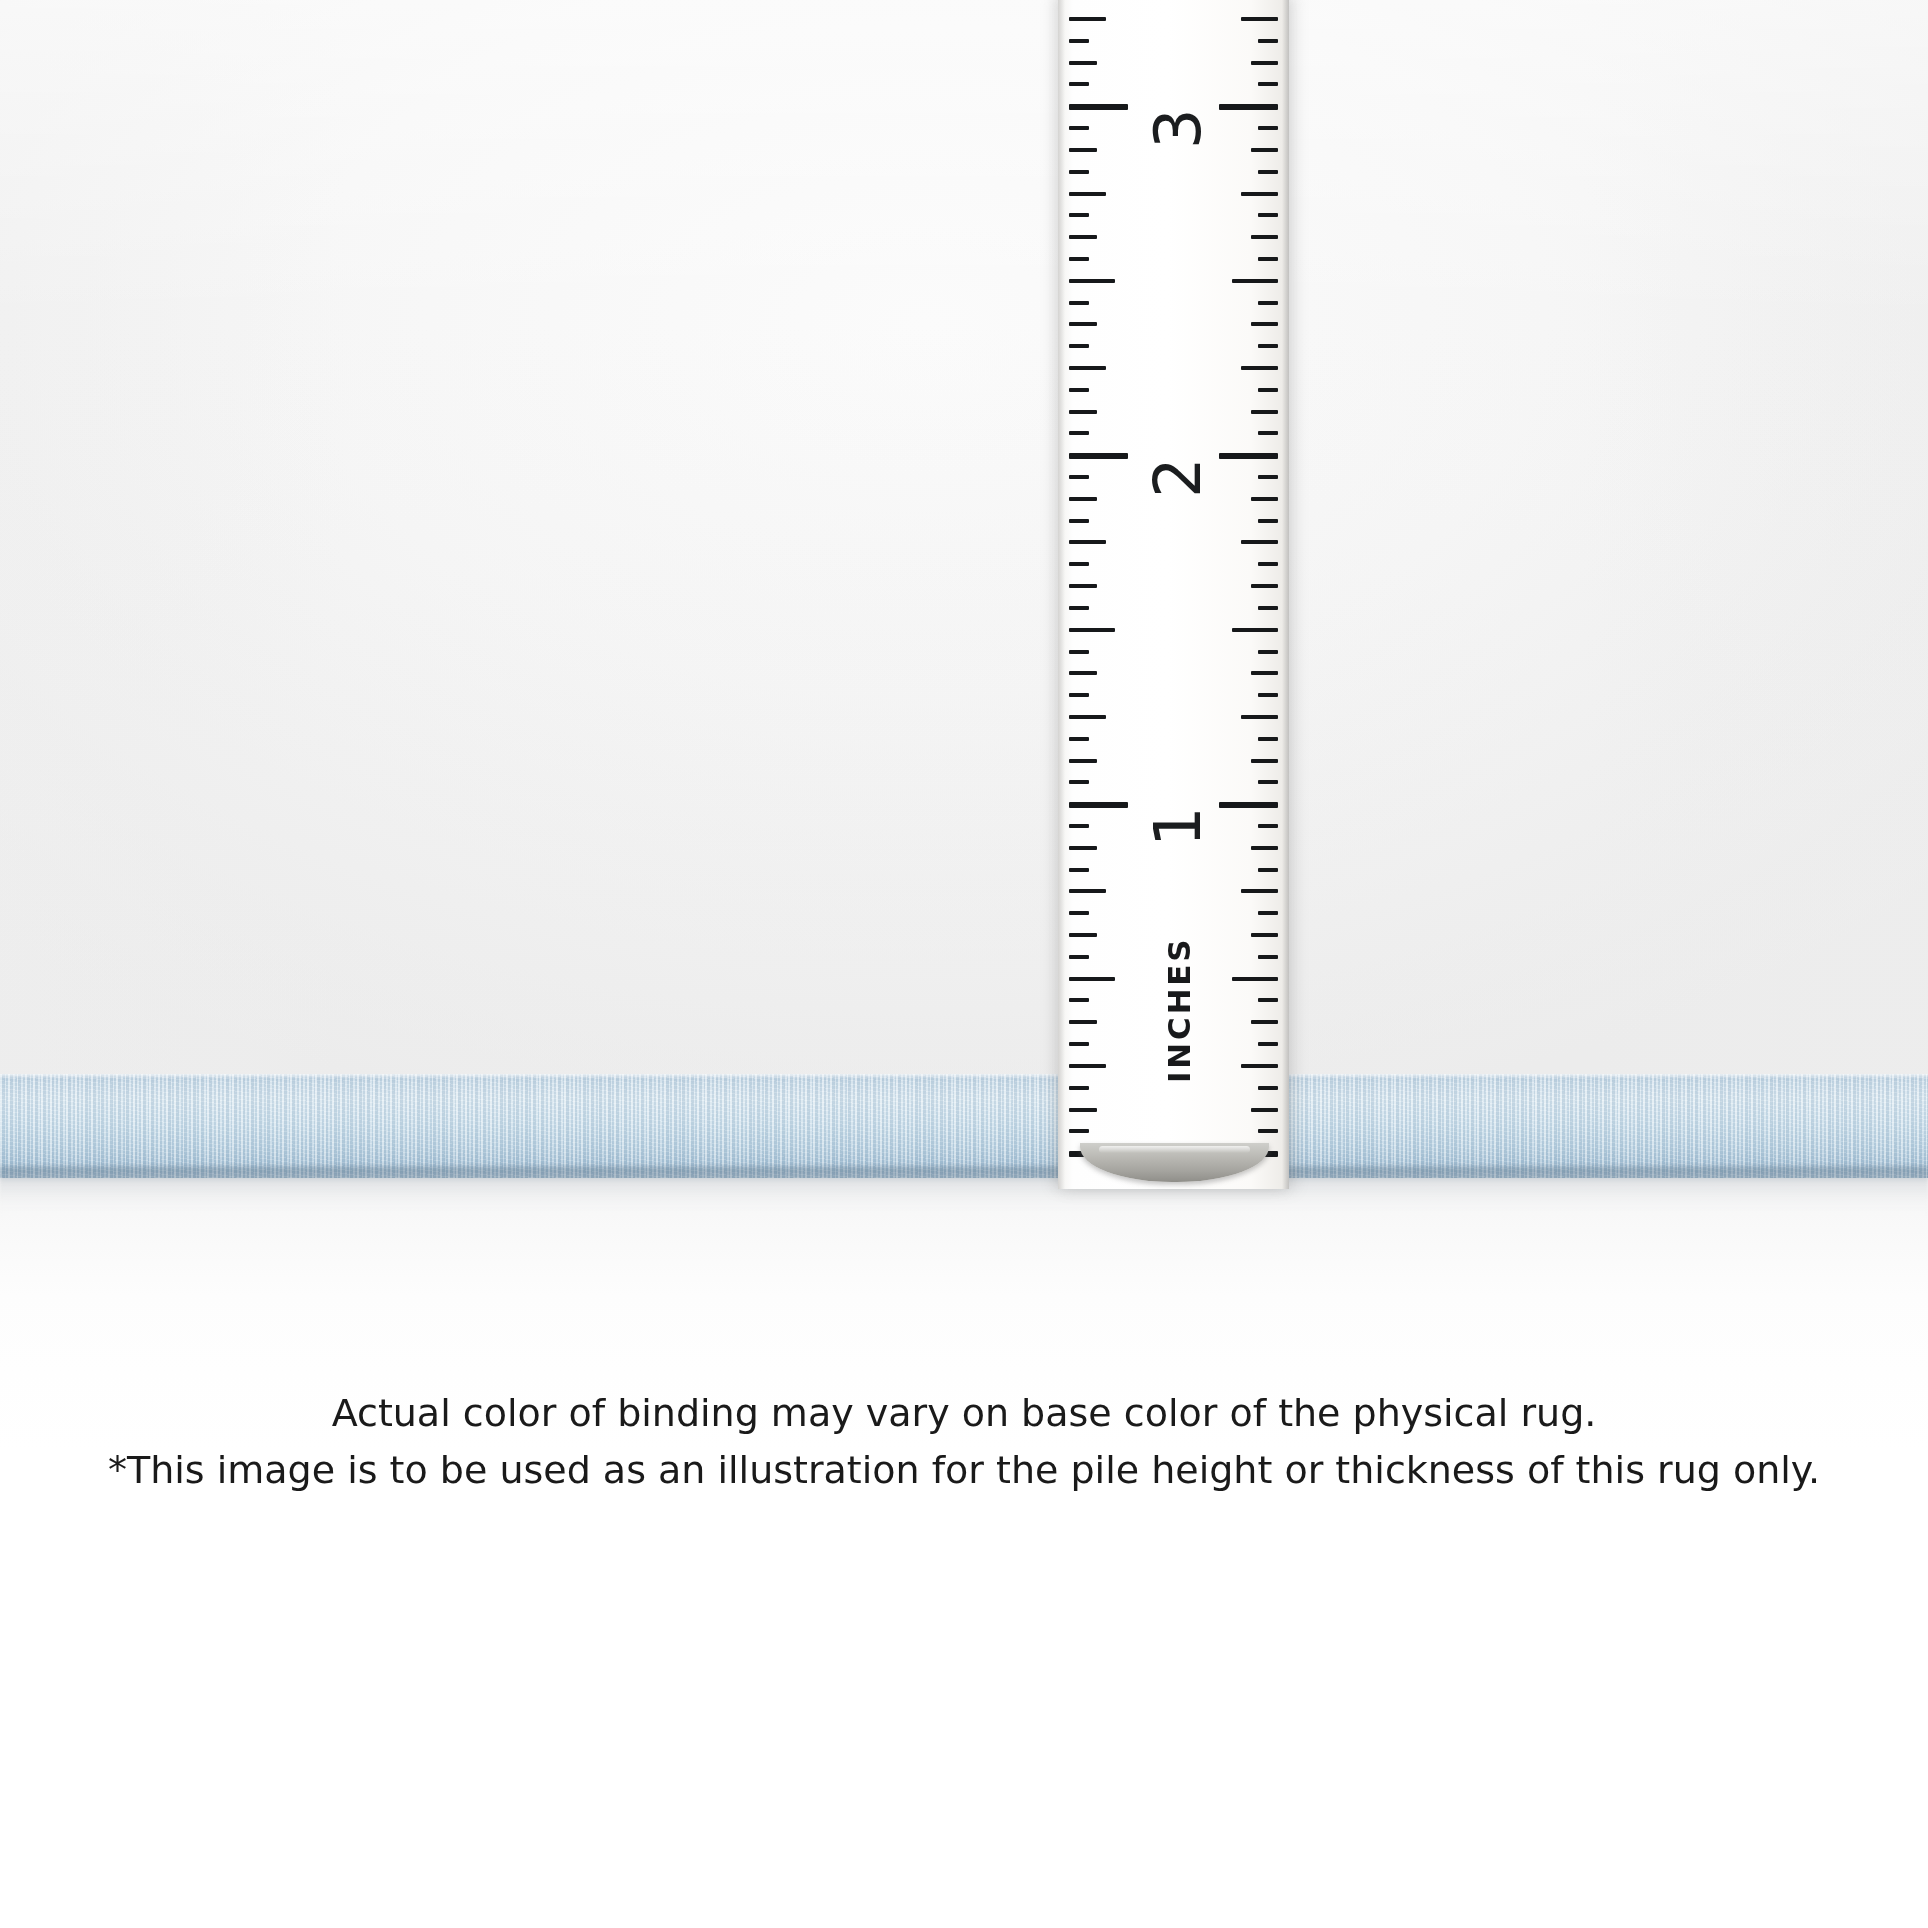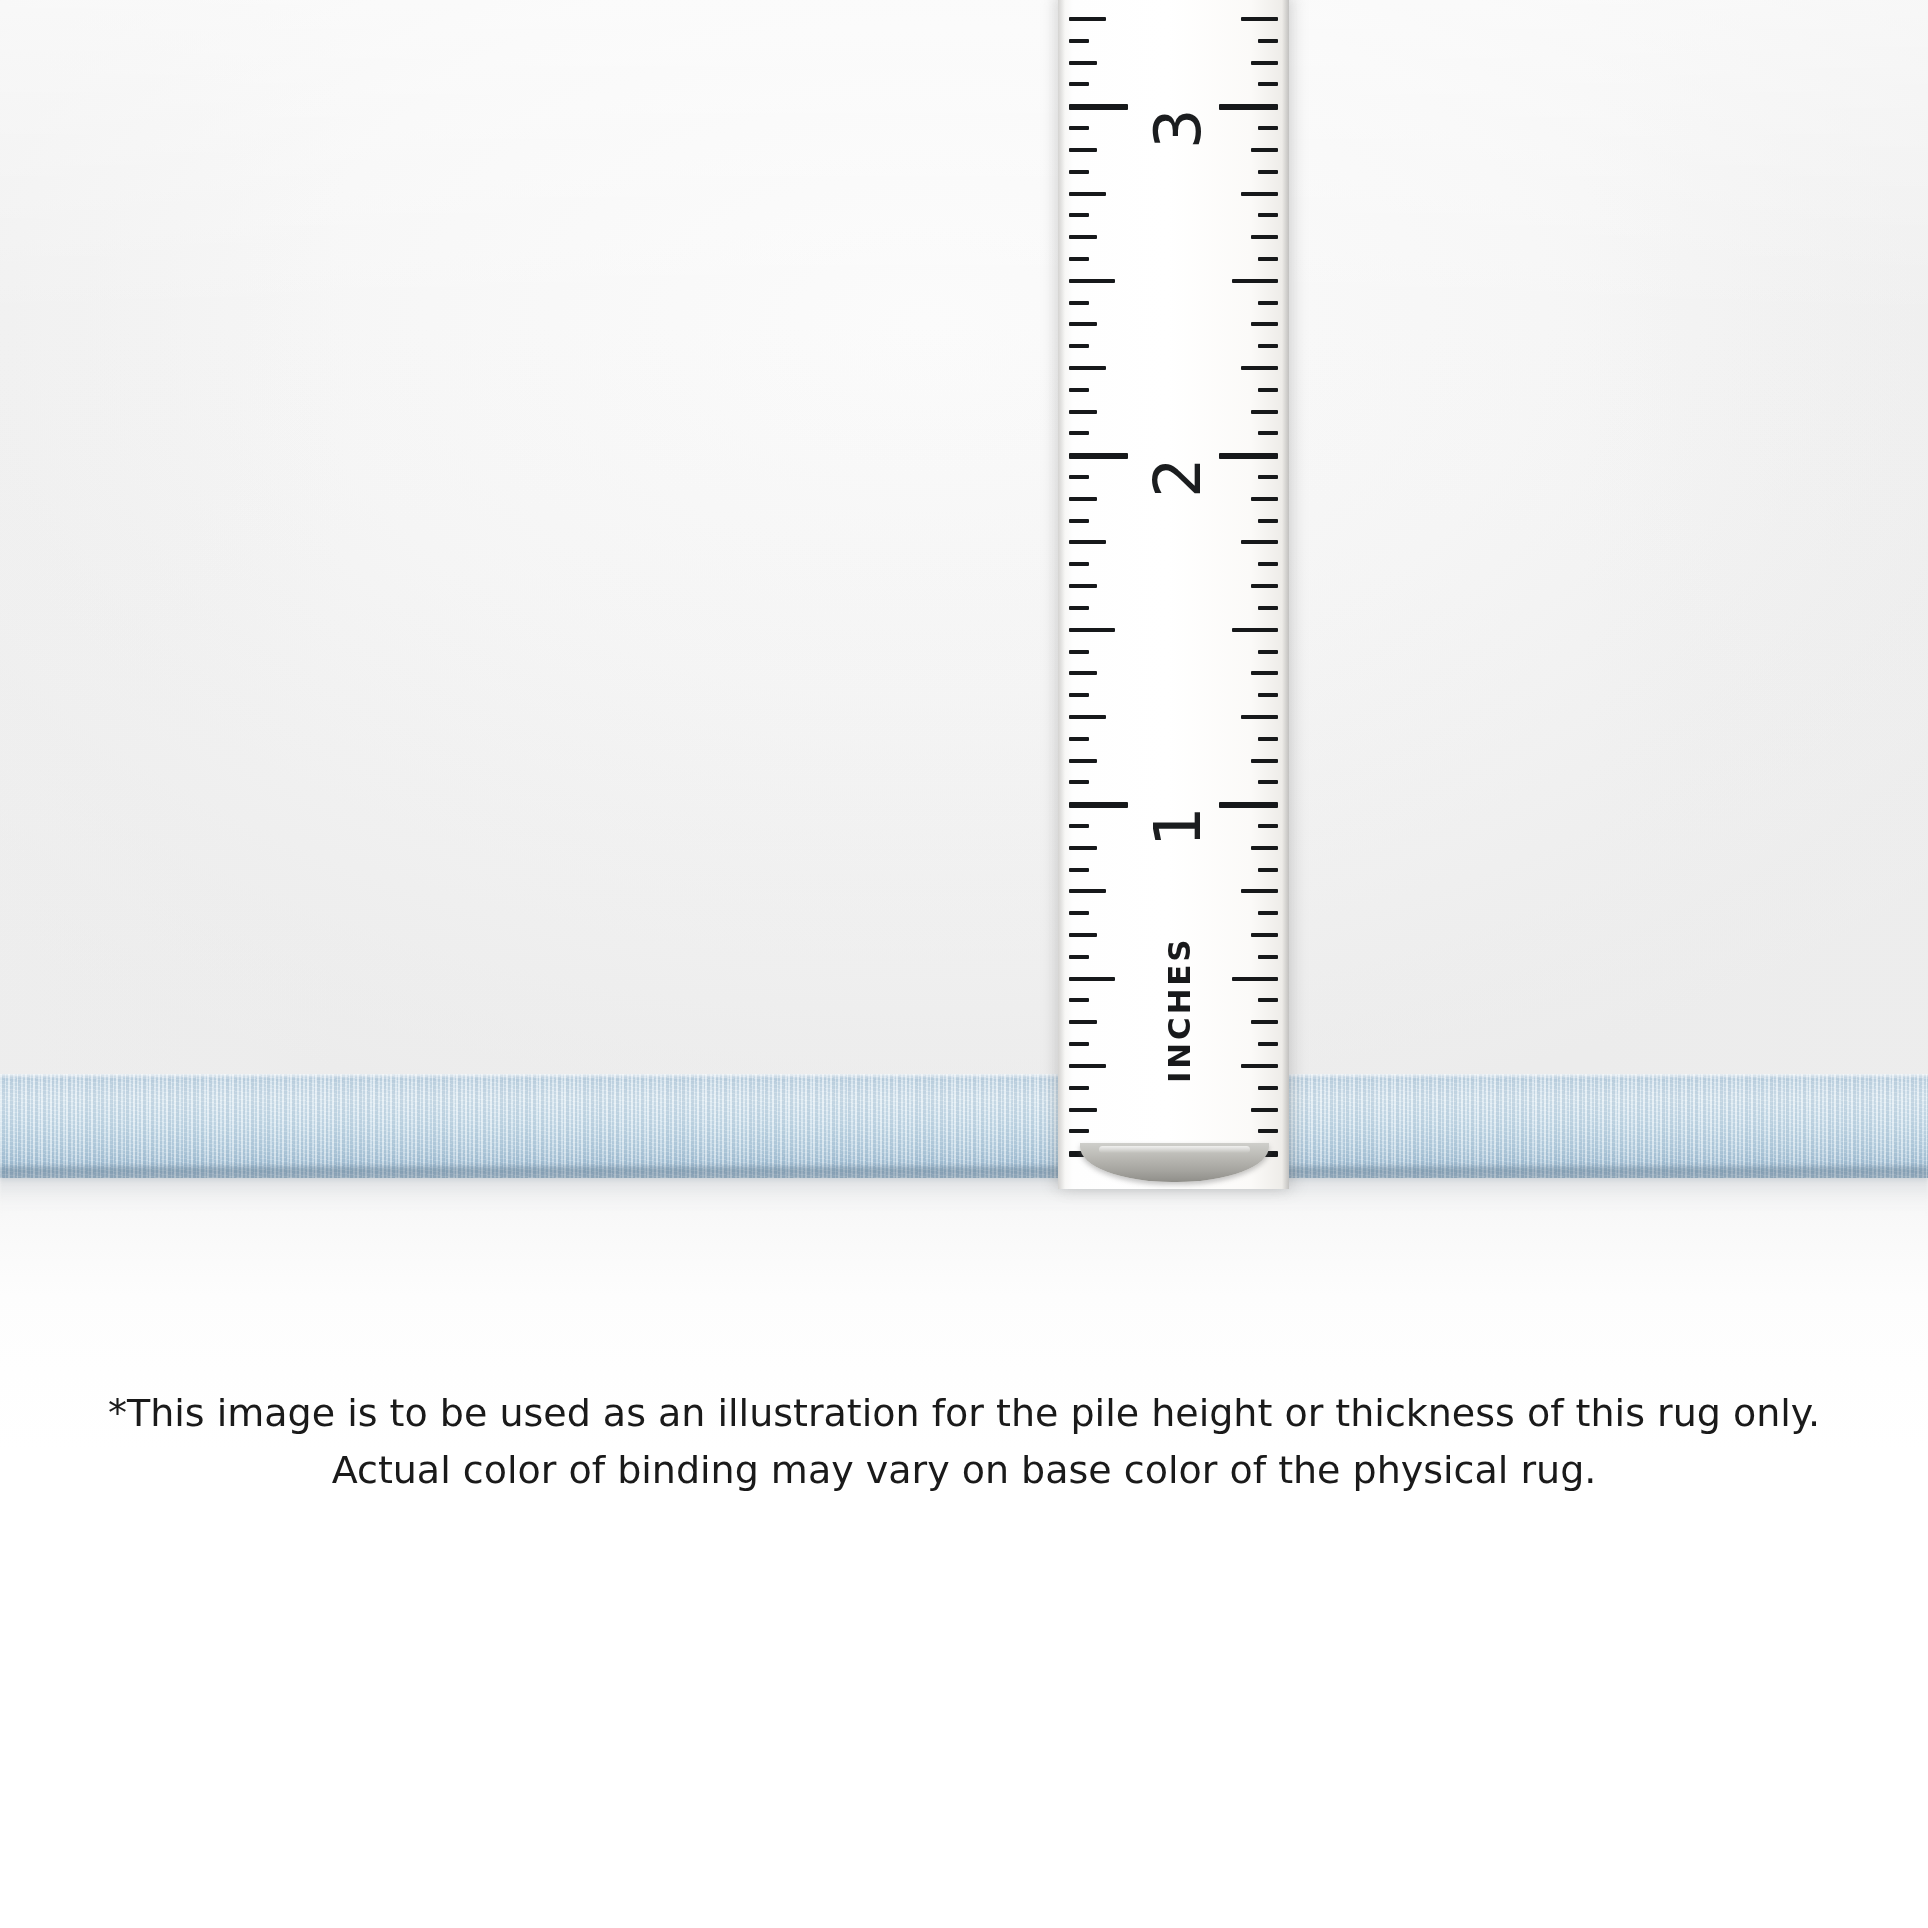--- a/index.html
+++ b/index.html
@@ -365,18 +365,18 @@
     <div class="numlabel" id="num-3" style="top: 154px;">3</div>
 
     <div class="inches-label" style="top: 1088px;">INCHES</div>
   </div>
 
   <div class="ruler-tip">
     <div class="hi"></div>
   </div>
 
   <div class="caption">
+    <span class="line">Actual color of binding may vary on base color of the physical rug.</span>
     <span class="line">*This image is to be used as an illustration for the pile height or thickness of this rug only.</span>
-    <span class="line">Actual color of binding may vary on base color of the physical rug.</span>
   </div>
 
 </div>
 
 
 </body></html>

